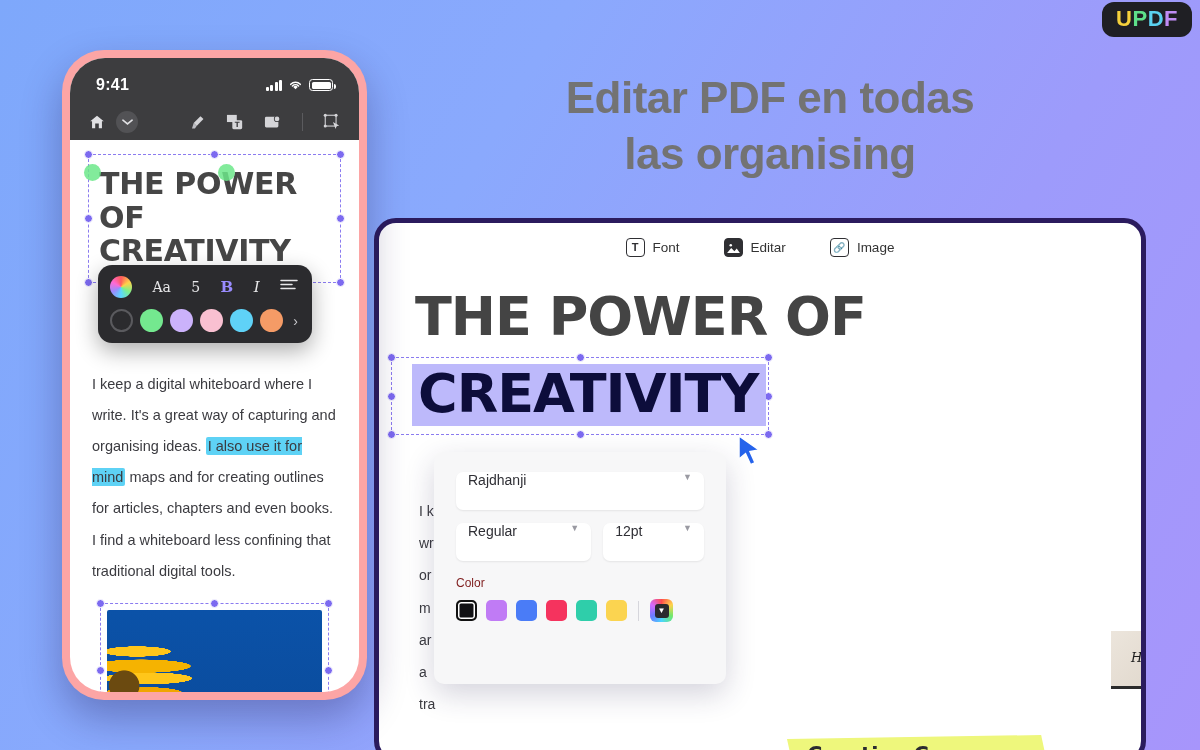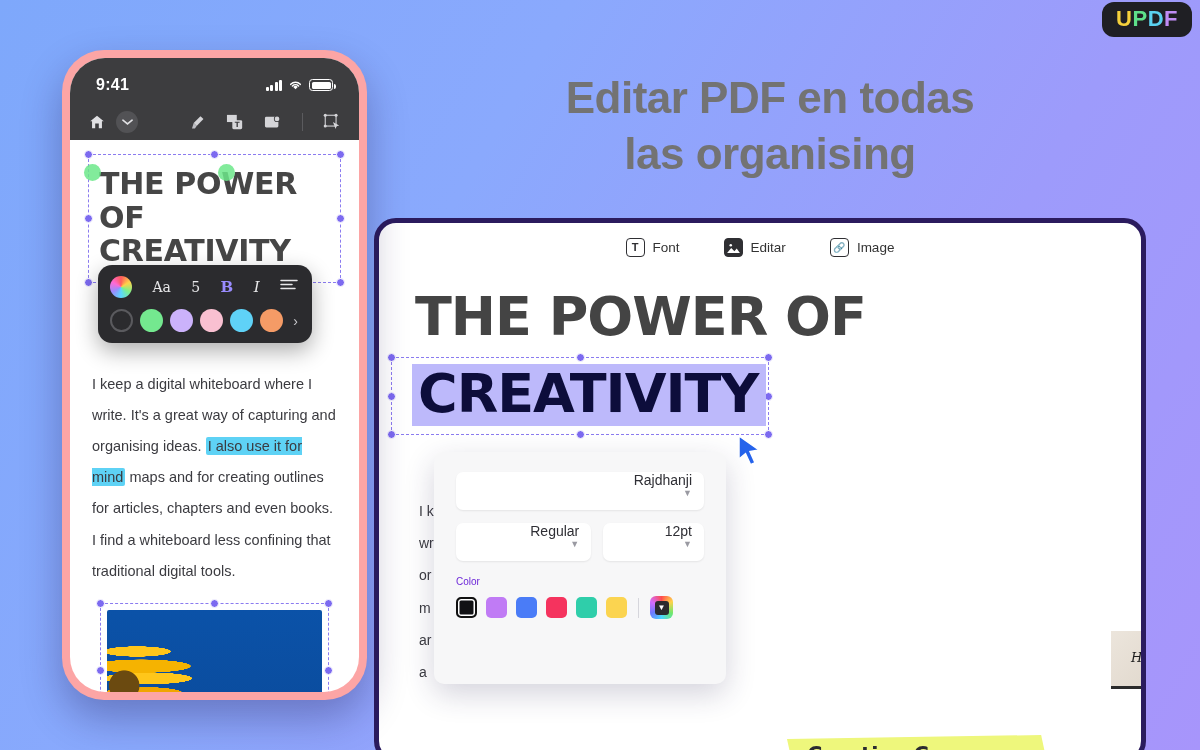--- a/index.html
+++ b/index.html
@@ -190,30 +190,29 @@
     width: 292px; height: 232px;
     background: #f7f7f8;
     border-radius: 10px;
     box-shadow: 0 10px 30px rgba(40,35,80,.2);
     padding: 20px 22px;
     z-index: 45;
   }
   .fp-label { font-size: 14px; color: #3a3a40; margin-bottom: 12px; }
   .fp-select {
     background: #fff; border-radius: 7px; height: 38px;
-    display: flex; align-items: flex-end; padding: 0 12px;
+    display: flex; align-items: flex-start; padding: 0 12px;
     font-size: 14px; color: #2f2f35;
     box-shadow: 0 1px 2px rgba(0,0,0,.08);
-    flex-direction: column;
   }
   .fp-caret { margin-left: auto; color: #9a9aa2; font-size: 9px; }
   .fp-row { display: flex; gap: 12px; margin-top: 13px; }
   .fp-row .fp-select:nth-child(1) { flex: 1.45; }
   .fp-row .fp-select:nth-child(2) { flex: 1; }
-  .fp-color-label { font-size: 10px; color: #6d28d9; margin: 15px 0 9px 0; }
+  .fp-color-label { font-size: 12px; color: #7f1d1d; margin: 15px 0 9px 0; }
   .swatches { display: flex; align-items: center; gap: 9px; }
   .csw { width: 21px; height: 21px; border-radius: 5px; }
   .csw.sel { border: 2px solid #111; box-shadow: 0 0 0 1.5px #fff inset; }
   .csw-div { width: 1px; height: 20px; background: #d6d6dc; margin: 0 2px; }
   .csw-rainbow {
     width: 23px; height: 23px; border-radius: 6px;
     background: conic-gradient(#ff4d4d,#ffd24a,#6ee86e,#4ad6ff,#6d7bff,#d46aff,#ff4d4d);
     display: flex; align-items: center; justify-content: center;
   }
   .csw-rainbow i {
@@ -430,20 +429,21 @@
     </svg>
   </div>
 
   <div class="dbody">
     <div>I k</div>
     <div>wr</div>
     <div>or</div>
     <div>m</div>
     <div>ar</div>
     <div>a </div>
+    <div>tra</div>
   </div>
 
   <div class="collage">
 
     <div class="paper-note">
       <span>Headspace ?</span>
     </div>
 
     <div class="cc-banner">
       <span>Creative Commons</span>

